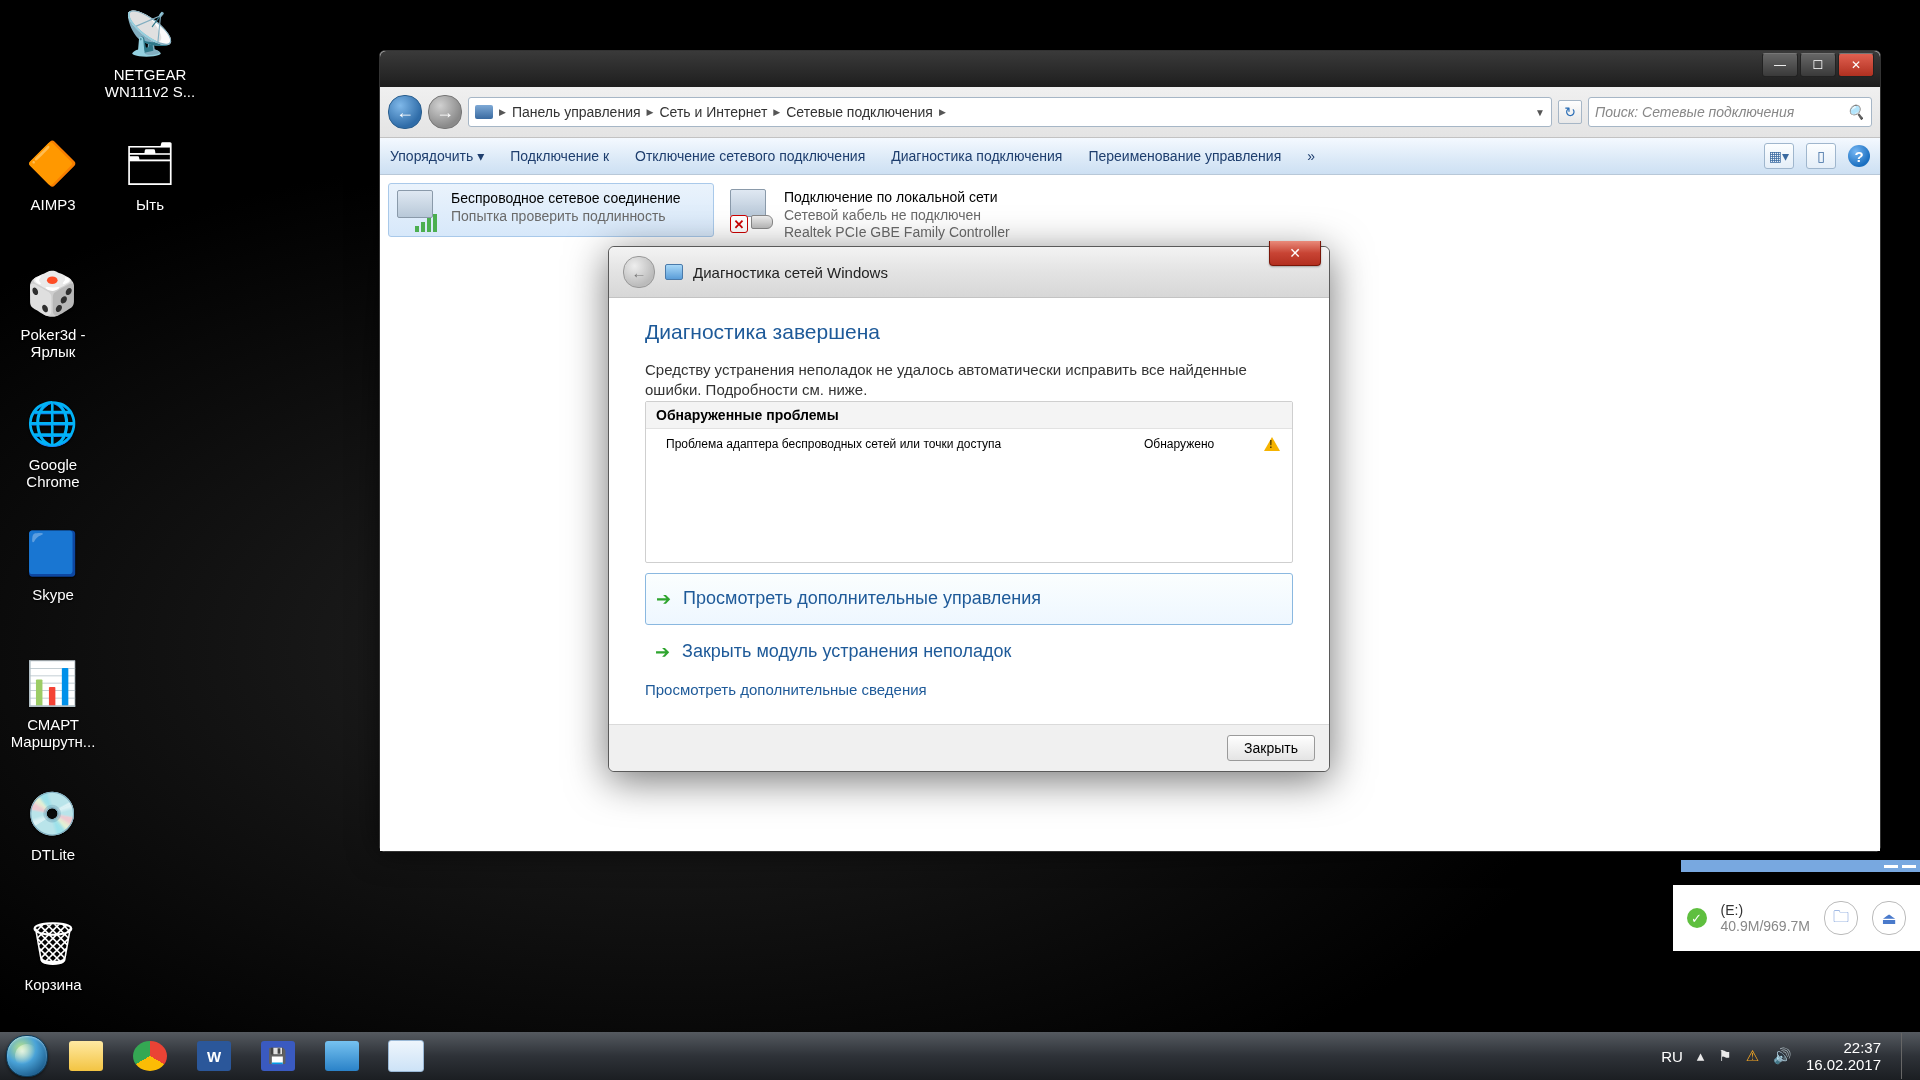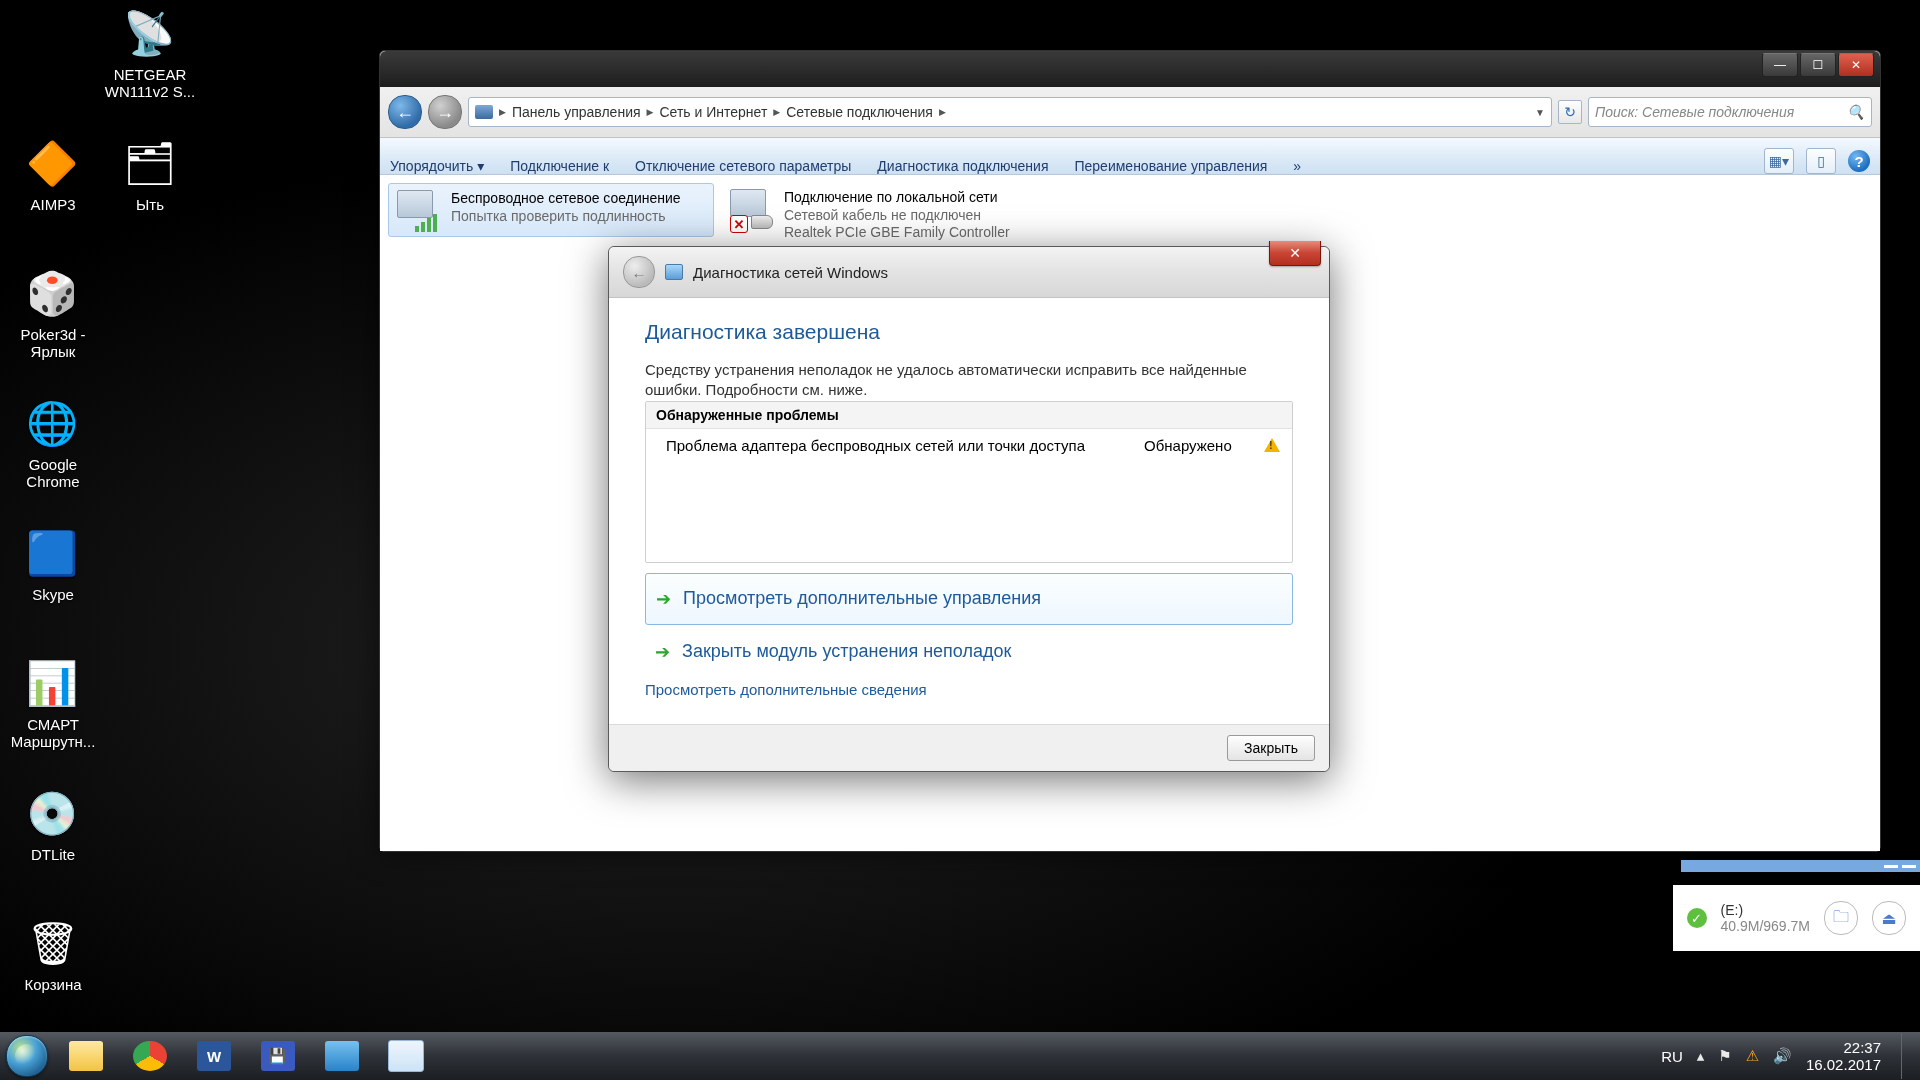--- a/index.html
+++ b/index.html
@@ -17,21 +17,21 @@
   .ctrl.close{background:linear-gradient(#e06050,#b03020);}
   .navrow{height:42px;background:linear-gradient(#f0f0f0,#e4e4e4);display:flex;align-items:center;padding:4px 8px;gap:6px;border-bottom:1px solid #c2c2c2;}
   .navbtn{width:32px;height:32px;border-radius:16px;background:radial-gradient(circle at 35% 30%,#7fb8e9,#2f6ca8 70%);border:1px solid #2a5f8f;display:flex;align-items:center;justify-content:center;color:#fff;font-size:18px;cursor:pointer;}
   .navbtn.fwd{background:radial-gradient(circle at 35% 30%,#d0d0d0,#8a8a8a 70%);border-color:#777;}
   .addr{flex:1;background:#fff;border:1px solid #a6b6c6;height:28px;border-radius:3px;display:flex;align-items:center;padding:0 6px;gap:4px;font-size:14px;color:#333;}
   .addr .chunk{cursor:pointer;}
   .addr .chev{color:#555;font-size:9px;padding:0 2px;}
   .addricon{width:18px;height:14px;background:linear-gradient(#7ea9d6,#3a6aa0);border-radius:2px;}
   .refbtn{width:22px;height:22px;border:1px solid #a6b6c6;background:linear-gradient(#fefefe,#e8e8e8);border-radius:2px;color:#2a6db5;display:flex;align-items:center;justify-content:center;font-size:14px;cursor:pointer;}
   .search{width:270px;background:#fff;border:1px solid #a6b6c6;height:28px;border-radius:3px;display:flex;align-items:center;padding:0 6px;color:#888;font-style:italic;font-size:14px;justify-content:space-between;}
-  .toolbar{height:36px;background:linear-gradient(#f4f9ff,#dbe9f7 60%,#cde0f3);border-bottom:1px solid #b8c8d8;display:flex;align-items:flex-end;padding:0 10px;gap:26px;font-size:14px;color:#1e3e6e;}
+  .toolbar{height:36px;background:linear-gradient(#f4f9ff,#dbe9f7 60%,#cde0f3);border-bottom:1px solid #b8c8d8;display:flex;align-items:center;padding:0 10px;gap:26px;font-size:14px;color:#1e3e6e;}
   .toolbar .tbtn{cursor:pointer;}
   .toolbar .right{margin-left:auto;display:flex;align-items:center;gap:12px;}
   .vbtn{width:28px;height:24px;border:1px solid #9fb6cd;border-radius:3px;background:linear-gradient(#fcfeff,#e4eef8);display:flex;align-items:center;justify-content:center;color:#3a6aa0;cursor:pointer;}
   .helpbtn{width:22px;height:22px;border-radius:11px;background:radial-gradient(circle at 35% 30%,#76b7f4,#1a6fc0 70%);color:#fff;font-weight:bold;display:flex;align-items:center;justify-content:center;cursor:pointer;font-size:15px;}
   .content{flex:1;background:#fff;padding:8px;display:flex;gap:8px;align-items:flex-start;}
   .adapter{width:310px;padding:6px 6px 6px 8px;display:flex;gap:10px;}
   .adapter.sel{background:linear-gradient(#eaf3fc,#d7e8fa);border:1px solid #a9c9ea;border-radius:3px;}
   .adicon{width:44px;height:40px;position:relative;flex-shrink:0;}
   .monitor{width:34px;height:26px;background:linear-gradient(#dfe8f2,#b8c8d8);border:1px solid #8a9aaa;border-radius:2px;}
   .bars{position:absolute;bottom:-2px;left:18px;display:flex;gap:2px;align-items:flex-end;}
@@ -50,21 +50,21 @@
   .dlg{position:absolute;left:608px;top:246px;width:720px;background:#fff;border:1px solid #5a5a5a;border-radius:6px;box-shadow:0 8px 40px rgba(0,0,0,.55);}
   .dlghdr{height:50px;background:linear-gradient(#f3f3f3,#e3e3e3 50%,#d7d7d7);border-radius:6px 6px 0 0;position:relative;display:flex;align-items:center;padding-left:14px;gap:10px;border-bottom:1px solid #c3c3c3;}
   .dlgclose{position:absolute;right:8px;top:-6px;width:50px;height:24px;background:linear-gradient(#e98a7a,#c84434 50%,#b32f20);border:1px solid #7a1608;border-top:none;border-radius:0 0 4px 4px;color:#fff;display:flex;align-items:center;justify-content:center;font-size:14px;cursor:pointer;box-shadow:0 1px 2px rgba(0,0,0,.3);}
   .dlgback{width:30px;height:30px;border-radius:15px;background:radial-gradient(circle at 35% 30%,#eee,#bbb 70%);border:1px solid #999;color:#777;display:flex;align-items:center;justify-content:center;cursor:default;}
   .dlgtico{width:16px;height:14px;background:linear-gradient(#a8d8f8,#5a9dd8);border:1px solid #4a7aaa;border-radius:2px;}
   .dlgbody{padding:22px 36px 8px 36px;}
   h2.diag{color:#1e5a99;font-weight:normal;font-size:21px;margin:0 0 16px;}
   .diagp{color:#333;font-size:15px;line-height:1.35;margin:0 0 0;}
   .probbox{border:1px solid #cfcfcf;border-radius:2px;min-height:160px;}
   .probhdr{background:#f4f4f4;font-weight:bold;padding:5px 10px;border-bottom:1px solid #e2e2e2;font-size:14px;}
-  .probrow{display:flex;padding:8px 12px 8px 20px;font-size:15px;gap:20px;align-items:center;}
+  .probrow{display:flex;padding:8px 12px 8px 20px;font-size:12px;gap:20px;align-items:flex-end;}
   .probrow .ptext{flex:1;}
   .probrow .pstat{width:100px;}
   .warnico{width:0;height:0;border-left:8px solid transparent;border-right:8px solid transparent;border-bottom:14px solid #f5b301;position:relative;}
   .warnico:after{content:"!";position:absolute;left:-3px;top:1px;color:#5a4200;font-size:11px;font-weight:bold;}
   .optlink{display:flex;align-items:center;gap:12px;padding:14px 10px;font-size:18px;color:#1e5a99;cursor:pointer;}
   .optlink.hi{border:1px solid #8ab8e0;background:linear-gradient(#fbfefe,#eef7ff);border-radius:3px;margin:10px 0 2px;padding:14px 10px;}
   .optlink .arrow{color:#2fa52f;font-size:18px;}
   .morelink{color:#1e5a99;font-size:15px;cursor:pointer;padding:4px 0 18px;}
   .dlgfoot{background:#f0f0f0;border-top:1px solid #dadada;padding:10px 14px;display:flex;justify-content:flex-end;border-radius:0 0 6px 6px;}
   .dlgfoot button{padding:4px 16px;font-size:14px;border:1px solid #9a9a9a;border-radius:3px;background:linear-gradient(#fefefe,#e4e4e4);cursor:pointer;}
@@ -156,21 +156,21 @@
     </div>
     <div class="refbtn">↻</div>
     <div class="search">
       <span>Поиск: Сетевые подключения</span>
       <span style="color:#4a7acb;">🔍</span>
     </div>
   </div>
   <div class="toolbar">
     <span class="tbtn">Упорядочить ▾</span>
     <span class="tbtn">Подключение к</span>
-    <span class="tbtn">Отключение сетевого параметры</span>
+    <span class="tbtn">Отключение сетевого подключения</span>
     <span class="tbtn">Диагностика подключения</span>
     <span class="tbtn">Переименование управления</span>
     <span class="tbtn">»</span>
     <div class="right">
       <div class="vbtn">▦▾</div>
       <div class="vbtn">▯</div>
       <div class="helpbtn">?</div>
     </div>
   </div>
   <div class="content" id="adapters">

